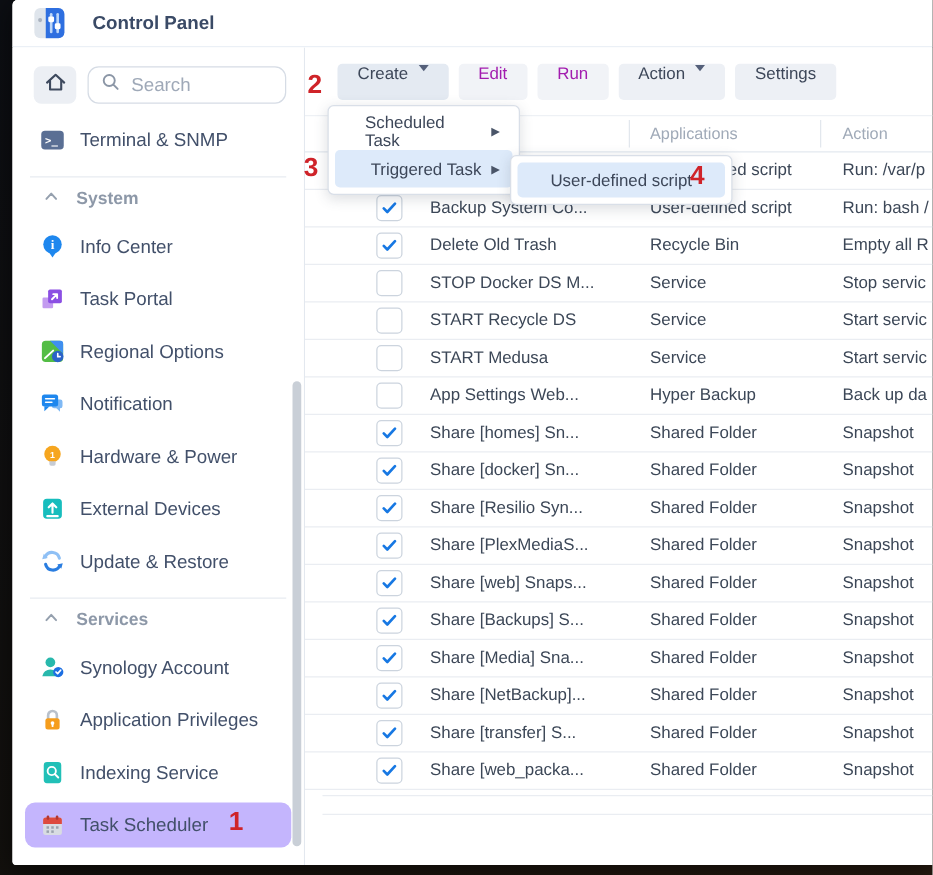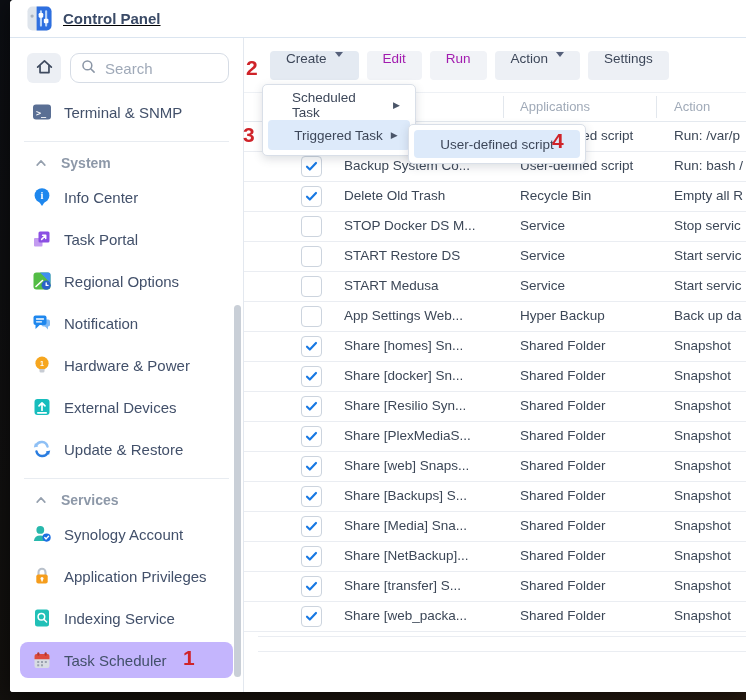--- a/index.html
+++ b/index.html
@@ -4,41 +4,41 @@
 <style>
   html,body{margin:0;padding:0;}
   body{
     width:746px;height:700px;position:relative;overflow:hidden;
     background:linear-gradient(135deg,#0c0e13 0%,#14110d 55%,#261a10 100%);
     font-family:"Liberation Sans",sans-serif;
   }
   .window{position:absolute;left:10px;top:0;width:736px;height:692px;background:#fff;
     box-shadow:0 4px 22px rgba(0,0,0,.55);border-radius:4px 0 0 3px;}
   
-  .titlebar{height:37px;display:flex;align-items:center;gap:11px;padding-left:17px;
-    border-bottom:1px solid #dbe5f0;background:#fff;border-radius:4px 0 0 0;text-decoration:underline;}
+  .titlebar{height:37px;display:flex;align-items:center;gap:22px;padding-left:17px;
+    border-bottom:1px solid #dbe5f0;background:#fff;border-radius:4px 0 0 0;}
   .apptitle{font-size:15px;font-weight:bold;color:#3a4a66;}
   
   .sidebar{position:absolute;top:38px;left:0;width:233px;bottom:0;background:#fff;
     border-right:1px solid #e3e8ef;overflow:hidden;border-radius:0 0 0 3px;}
   .sb-top{display:flex;gap:9px;padding:15px 14px 2px 17px;align-items:center;}
   .home-btn{width:34px;height:30px;background:#eceff4;border-radius:6px;flex:0 0 34px;
     display:flex;align-items:center;justify-content:center;cursor:pointer;}
   .search{flex:1;height:28px;border:1px solid #d6dce5;border-radius:9px;display:flex;
     align-items:center;padding:0 9px;gap:6px;background:#fff;}
   .search input{border:none;outline:none;font-size:15px;color:#3e4a5e;width:100%;
     font-family:"Liberation Sans",sans-serif;background:transparent;}
   .search input::placeholder{color:#9fa9b8;}
   .nav{padding:6px 10px 0 10px;display:flex;flex-direction:column;}
   .sb-item{height:36px;margin:3px 0;display:flex;align-items:center;gap:12px;
     padding-left:12px;border-radius:8px;font-size:15px;color:#42506a;cursor:pointer;}
   .sb-item.active{background:#c4b5fd;}
   .sb-ico{width:20px;height:20px;flex:0 0 20px;display:flex;}
   .sb-divider{height:1px;background:#e8ecf1;margin:8px 4px;}
-  .sb-header{height:26px;display:flex;align-items:center;gap:13px;padding-left:14px;
+  .sb-header{height:26px;display:flex;align-items:flex-start;gap:13px;padding-left:14px;
     color:#8d98a8;font-size:14px;font-weight:bold;cursor:pointer;}
   .sb-scroll{position:absolute;right:2px;top:267px;width:7px;height:372px;
     background:#c9cfd7;border-radius:4px;}
   
   .content{position:absolute;left:234px;top:38px;right:0;bottom:0;background:#fff;}
   .toolbar{height:54px;display:flex;align-items:center;padding-left:26px;gap:8px;}
   .btn{height:29px;padding:0 16px;background:#edf0f5;border:none;border-radius:4px;
     font-size:13.5px;color:#3d4759;font-family:"Liberation Sans",sans-serif;
     display:flex;align-items:flex-start;gap:8px;cursor:pointer;}
   .btn.open{background:#e4eaf2;}
@@ -55,21 +55,21 @@
     border-radius:4px;background:#fff;display:flex;align-items:center;justify-content:center;}
   .tcell{position:absolute;top:0;line-height:28px;font-size:13.5px;color:#3c4757;white-space:nowrap;}
   .tname{left:100px;text-align:center;} .tapp{left:276px;} .tact{left:430px;}
   .extra-line{position:absolute;left:14px;right:0;height:1px;background:#eaedf2;}
   
   .panel{background:#fff;border:1px solid #d9dfe8;border-radius:5px;padding:5px;
     box-shadow:0 3px 10px rgba(60,70,90,.18);position:absolute;box-sizing:border-box;}
   .create-menu{left:18px;top:46px;width:154px;z-index:40;}
   .create-submenu{left:164px;top:86px;width:178px;z-index:45;}
   .menu-item{height:30px;border-radius:4px;display:flex;align-items:center;
-    padding:0 10px 0 24px;font-size:13.5px;color:#3d4759;justify-content:center;cursor:pointer;}
+    padding:0 10px 0 24px;font-size:13.5px;color:#3d4759;justify-content:flex-end;cursor:pointer;}
   .menu-item.hl{background:#ddeafa;}
   .create-submenu .menu-item{padding:0 12px;justify-content:center;height:28px;}
   .mi-arrow{font-size:9px;color:#4a5568;margin-left:8px;}
   
   .ann{position:absolute;z-index:100;color:#cf2329;font-weight:bold;font-size:21px;line-height:24px;}
   .ann-1{left:183px;top:646px;} .ann-2{left:246px;top:56px;}
   .ann-3{left:243px;top:123px;} .ann-4{left:552px;top:129px;}
 </style>
 </head>
 <body>
@@ -328,21 +328,21 @@
           <span class="tcell tact">Empty all R</span>
         </div>
         <div class="trow">
           <span class="cb"></span>
           <span class="tcell tname">STOP Docker DS M...</span>
           <span class="tcell tapp">Service</span>
           <span class="tcell tact">Stop servic</span>
         </div>
         <div class="trow">
           <span class="cb"></span>
-          <span class="tcell tname">START Restore DS</span>
+          <span class="tcell tname">START Recycle DS</span>
           <span class="tcell tapp">Service</span>
           <span class="tcell tact">Start servic</span>
         </div>
         <div class="trow">
           <span class="cb"></span>
           <span class="tcell tname">START Medusa</span>
           <span class="tcell tapp">Service</span>
           <span class="tcell tact">Start servic</span>
         </div>
         <div class="trow">

